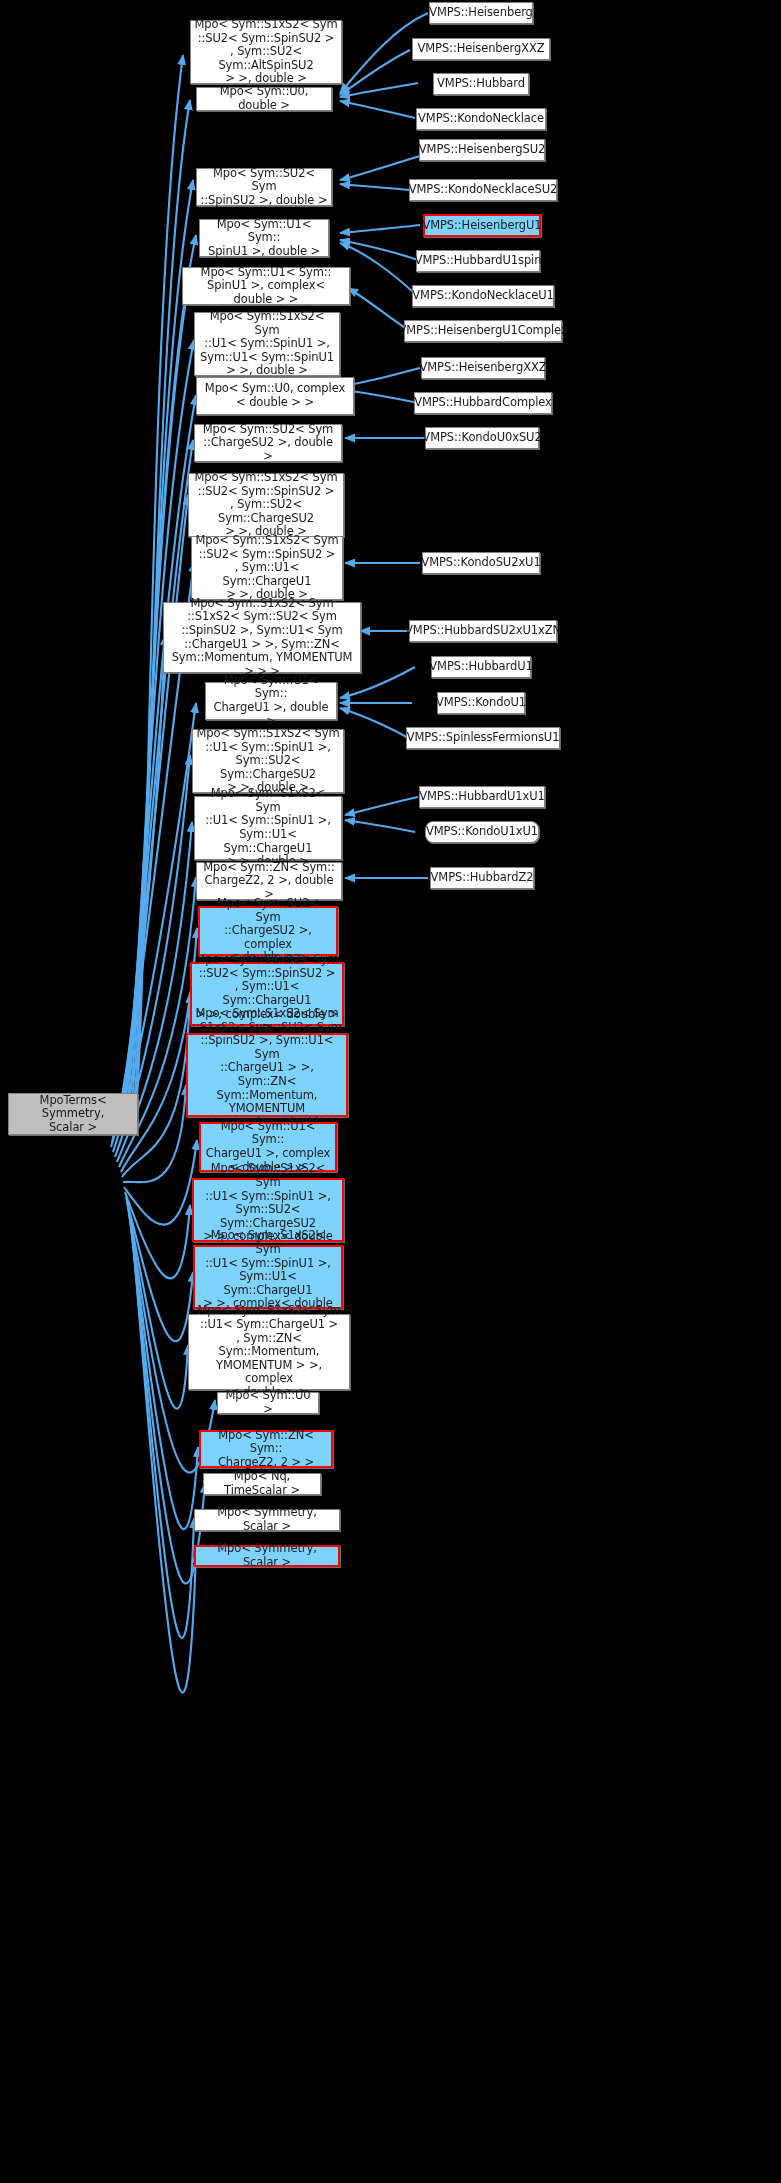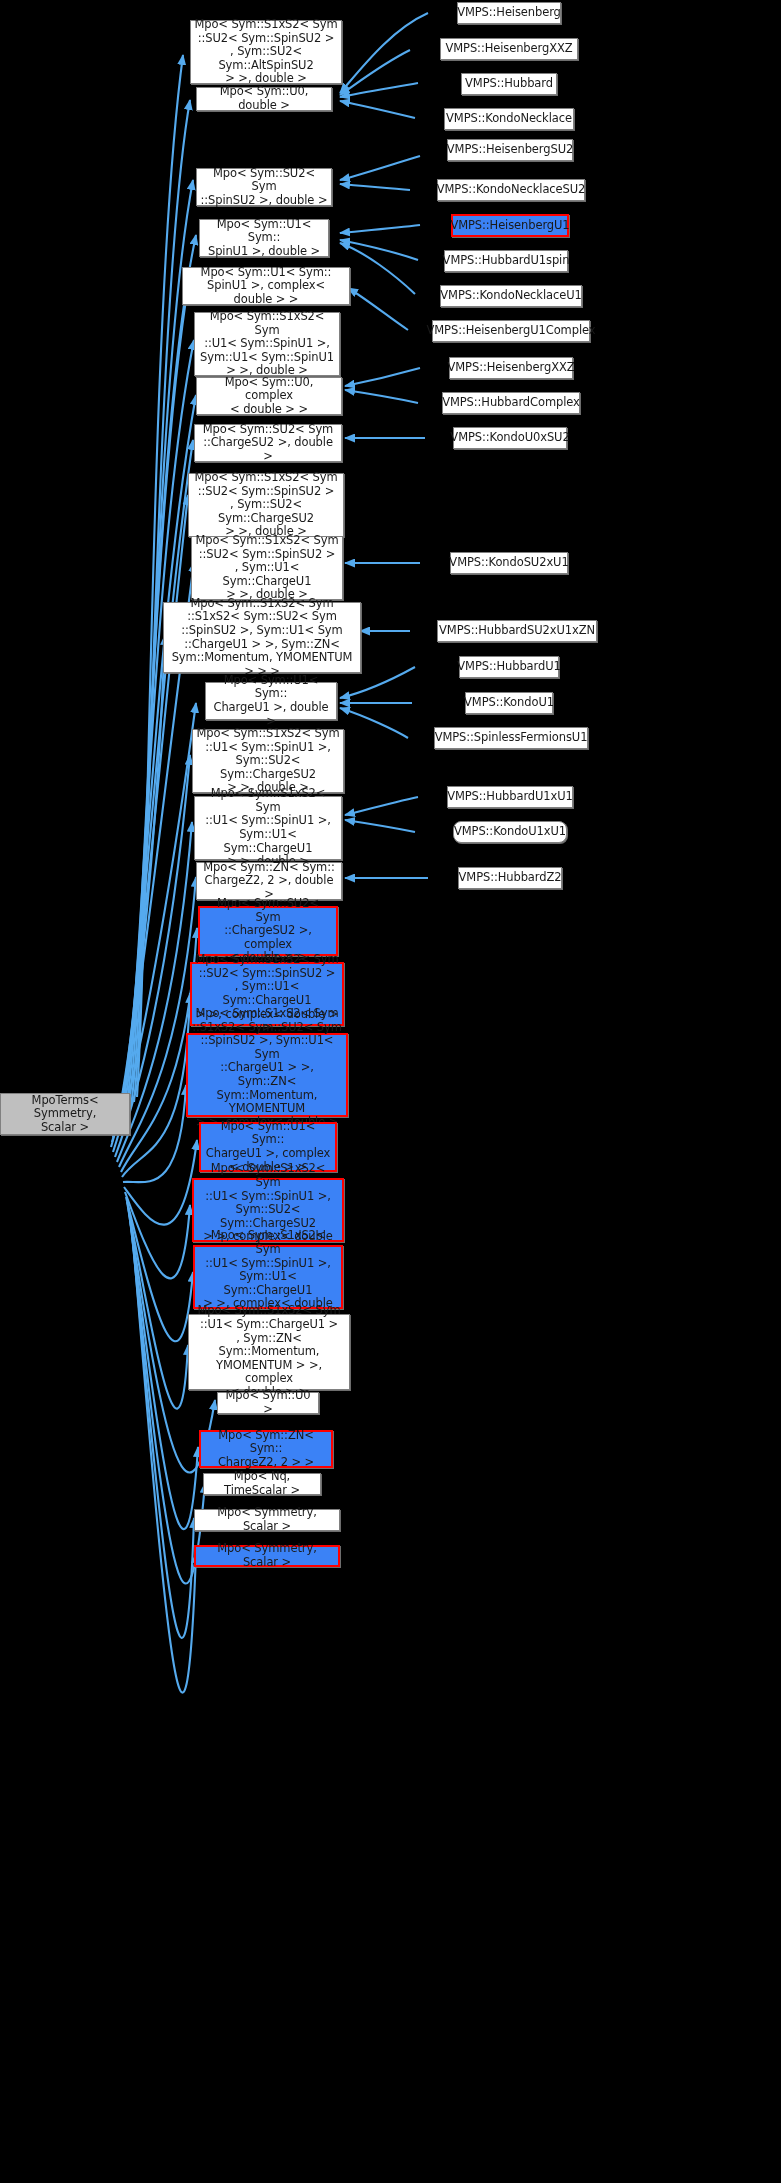--- a/index.html
+++ b/index.html
@@ -38,26 +38,25 @@
     padding: 1px 3px;
     white-space: pre-line;
     letter-spacing: -0.1px;
     box-shadow: 1px 1px 0 rgba(128,128,128,0.85);
   }
   .node.root {
     background: #bfbfbf;
     border: 1px solid #808080;
   }
   .node.highlight {
-    background: #3b82f6;
+    background: #7dd3fc;
     border: 2px solid #ff0000;
   }
   .node.leaf {
     text-align: right;
-    margin-left: 28px;
   }
 </style>
 </head>
 <body>
 
 <div id="canvas">
 
   <svg class="edges" viewBox="0 0 781 2183">
     <defs>
       <marker id="ah" markerWidth="11" markerHeight="9" refX="10" refY="4.5" orient="auto" markerUnits="userSpaceOnUse">
@@ -121,21 +120,21 @@
       <path d="M412,703 C395,703 365,703 340,703"></path>
       <path d="M408,738 C395,730 365,716 340,708"></path>
 
       <path d="M418,797 C395,802 365,810 345,815"></path>
       <path d="M415,832 C395,828 365,823 345,820"></path>
 
       <path d="M428,878 C400,878 365,878 345,878"></path>
     </g>
   </svg>
 
-  <div class="node root" style="left:0; top:1093px; width:130px; height:42px;">MpoTerms&lt; Symmetry,
+  <div class="node root" style="left:8px; top:1093px; width:130px; height:42px;">MpoTerms&lt; Symmetry,
 Scalar &gt;</div>
 
   <div class="node" style="left:190px; top:20px; width:152px; height:64px;">Mpo&lt; Sym::S1xS2&lt; Sym
 ::SU2&lt; Sym::SpinSU2 &gt;
 , Sym::SU2&lt; Sym::AltSpinSU2
 &gt; &gt;, double &gt;</div>
 
   <div class="node" style="left:196px; top:87px; width:136px; height:24px;">Mpo&lt; Sym::U0, double &gt;</div>
 
   <div class="node" style="left:196px; top:168px; width:136px; height:38px;">Mpo&lt; Sym::SU2&lt; Sym
@@ -145,21 +144,21 @@
 SpinU1 &gt;, double &gt;</div>
 
   <div class="node" style="left:182px; top:267px; width:168px; height:38px;">Mpo&lt; Sym::U1&lt; Sym::
 SpinU1 &gt;, complex&lt; double &gt; &gt;</div>
 
   <div class="node" style="left:194px; top:312px; width:146px; height:64px;">Mpo&lt; Sym::S1xS2&lt; Sym
 ::U1&lt; Sym::SpinU1 &gt;,
 Sym::U1&lt; Sym::SpinU1
 &gt; &gt;, double &gt;</div>
 
-  <div class="node" style="left:196px; top:377px; width:146px; height:38px;">Mpo&lt; Sym::U0, complex
+  <div class="node" style="left:196px; top:377px; width:158px; height:38px;">Mpo&lt; Sym::U0, complex
 &lt; double &gt; &gt;</div>
 
   <div class="node" style="left:194px; top:424px; width:148px; height:38px;">Mpo&lt; Sym::SU2&lt; Sym
 ::ChargeSU2 &gt;, double &gt;</div>
 
   <div class="node" style="left:188px; top:473px; width:156px; height:64px;">Mpo&lt; Sym::S1xS2&lt; Sym
 ::SU2&lt; Sym::SpinSU2 &gt;
 , Sym::SU2&lt; Sym::ChargeSU2
 &gt; &gt;, double &gt;</div>
 
@@ -258,21 +257,21 @@
   <div class="node leaf" style="left:404px; top:320px; width:158px; height:22px;">VMPS::HeisenbergU1Complex</div>
 
   <div class="node leaf" style="left:421px; top:357px; width:124px; height:22px;">VMPS::HeisenbergXXZ</div>
 
   <div class="node leaf" style="left:414px; top:392px; width:138px; height:22px;">VMPS::HubbardComplex</div>
 
   <div class="node leaf" style="left:425px; top:427px; width:114px; height:22px;">VMPS::KondoU0xSU2</div>
 
   <div class="node leaf" style="left:422px; top:552px; width:118px; height:22px;">VMPS::KondoSU2xU1</div>
 
-  <div class="node leaf" style="left:409px; top:620px; width:160px; height:22px;">VMPS::HubbardSU2xU1xZN</div>
+  <div class="node leaf" style="left:409px; top:620px; width:148px; height:22px;">VMPS::HubbardSU2xU1xZN</div>
 
   <div class="node leaf" style="left:431px; top:656px; width:100px; height:22px;">VMPS::HubbardU1</div>
 
   <div class="node leaf" style="left:437px; top:692px; width:88px; height:22px;">VMPS::KondoU1</div>
 
   <div class="node leaf" style="left:406px; top:727px; width:154px; height:22px;">VMPS::SpinlessFermionsU1</div>
 
   <div class="node leaf" style="left:419px; top:786px; width:126px; height:22px;">VMPS::HubbardU1xU1</div>
 
   <div class="node leaf" style="left:425px; top:821px; width:114px; height:22px;border-radius:8px;">VMPS::KondoU1xU1</div>

